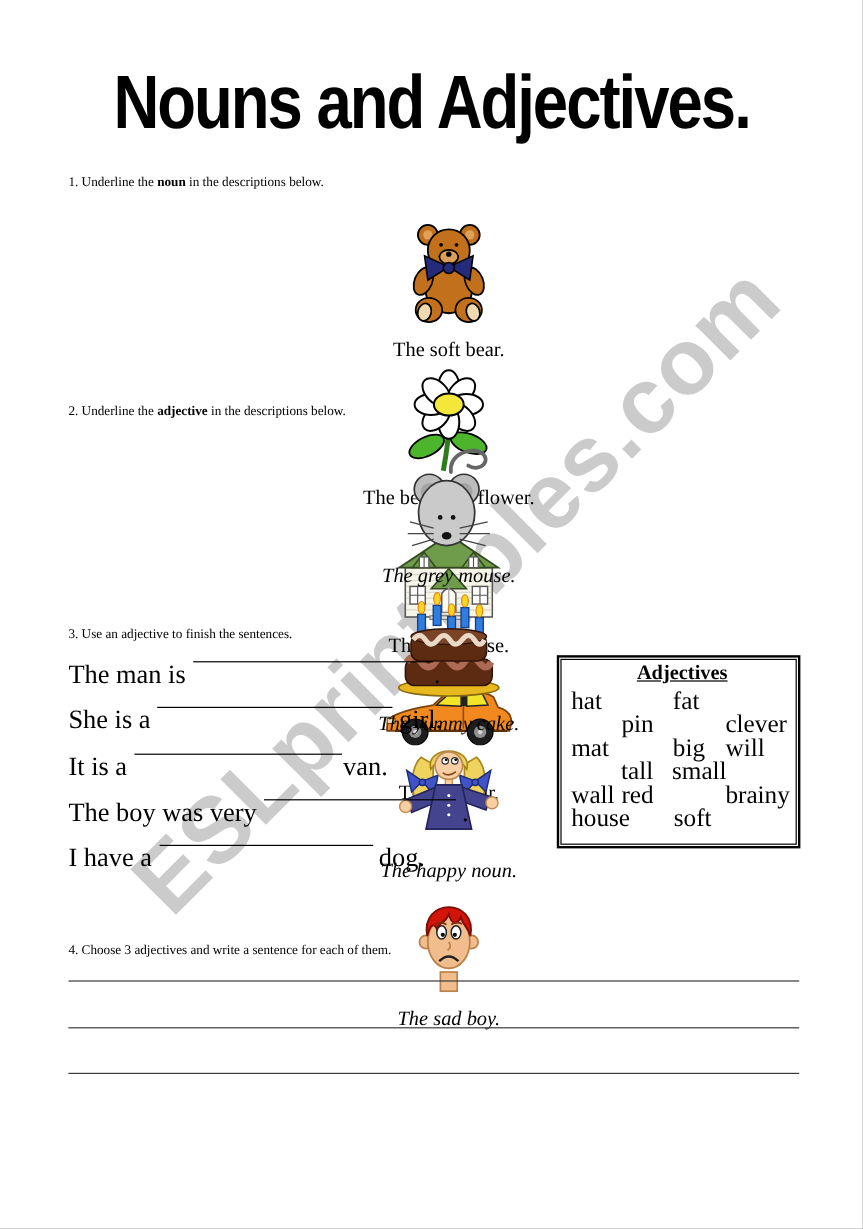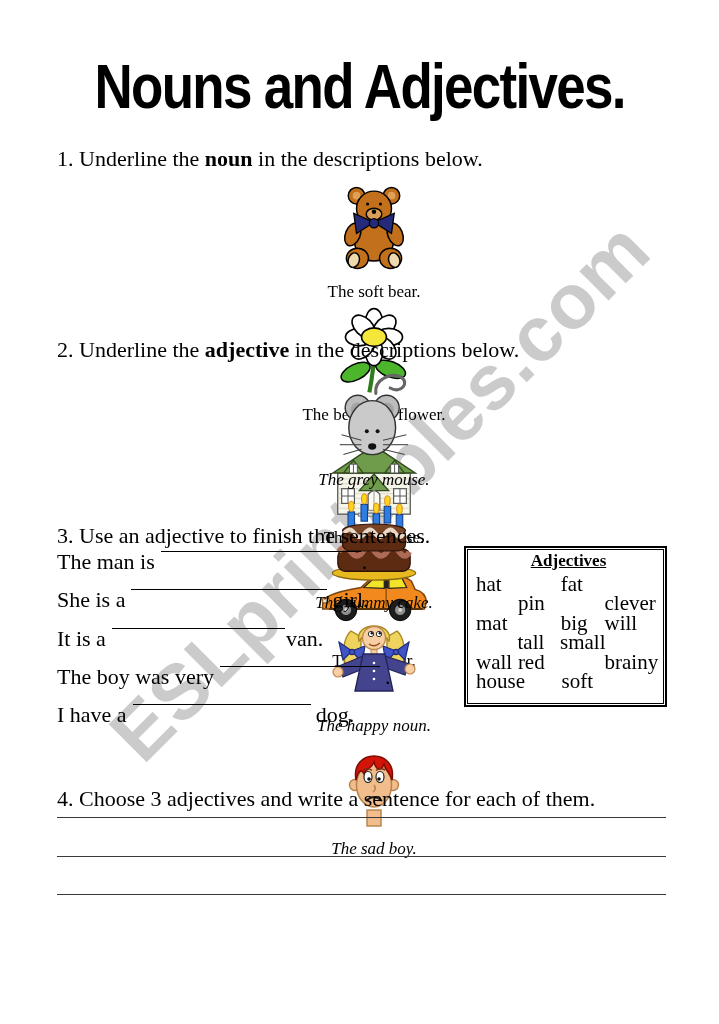--- a/index.html
+++ b/index.html
@@ -15,21 +15,21 @@
     color:#bfbfbf;opacity:.8;transform:rotate(-45deg);z-index:0;white-space:nowrap;
     letter-spacing:1px;user-select:none;
   }
   
   .title-wrap{top:50px;left:0;width:719px;text-align:center;}
   .title{
     display:inline-block;font-family:"Liberation Sans", sans-serif;font-weight:900;
     font-size:63px;letter-spacing:-2px;transform:scaleX(.84);transform-origin:center;
     white-space:nowrap;
   }
-  .instr{font-size:22px;white-space:nowrap;}
+  .instr{font-size:11px;white-space:nowrap;}
   
   .pic-row{left:44px;width:660px;display:flex;flex-direction:column;}
   .pic-cell{flex:1;display:flex;flex-direction:column;align-items:center;}
   .img-area{height:94px;display:flex;align-items:flex-end;justify-content:center;}
   .caption{font-size:17px;margin-top:9px;white-space:nowrap;}
   
   .sentences{left:57px;top:549px;width:400px;}
   .sline{height:38.3px;font-size:22px;display:flex;white-space:nowrap;}
   .blank{display:inline-block;border-bottom:1.4px solid #000;height:2px;margin-left:6px;}
   .post{margin-left:5px;}

